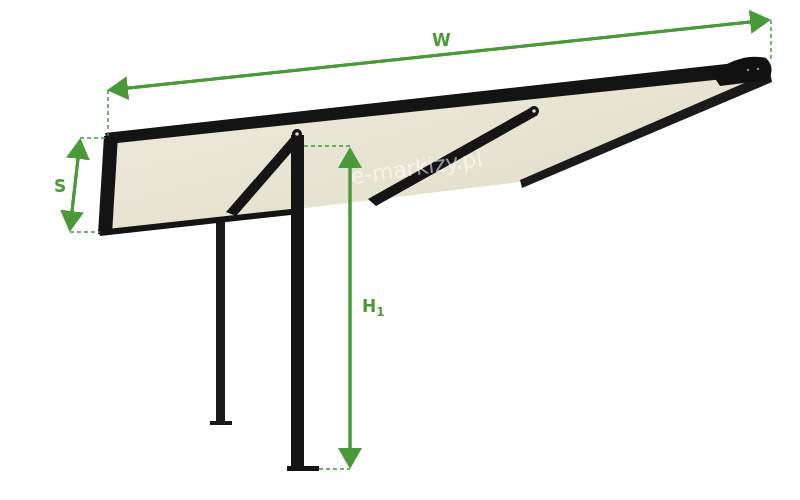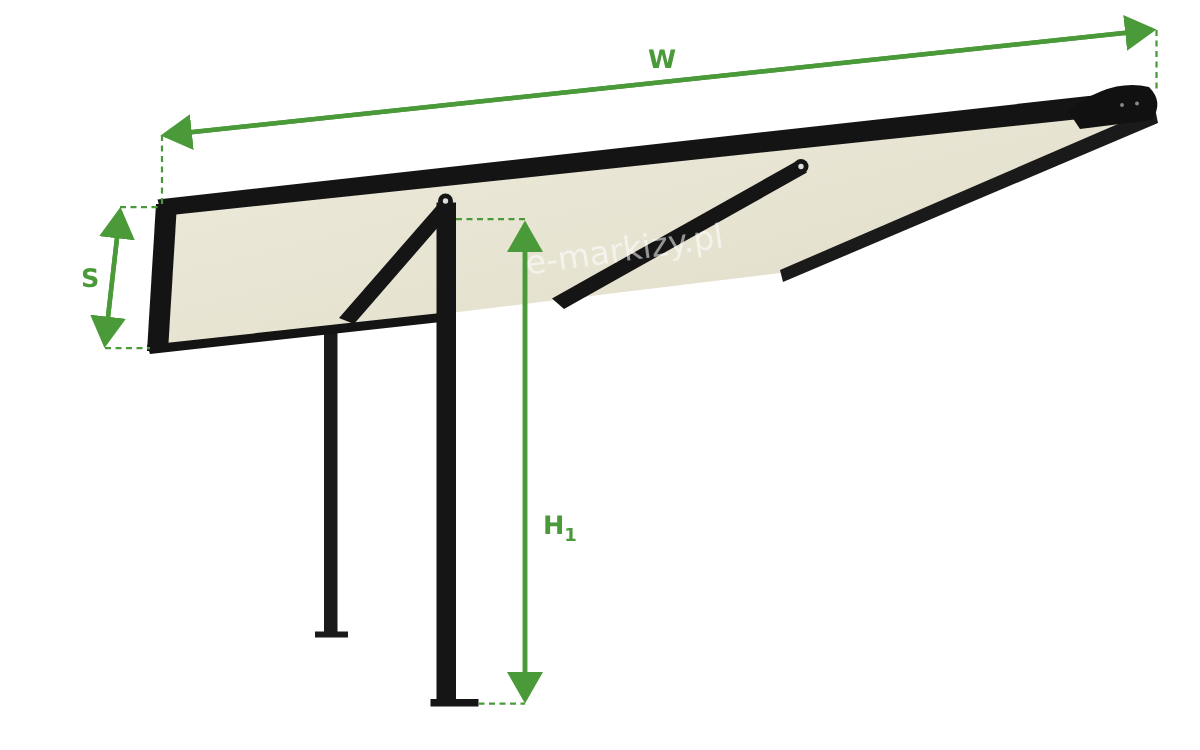--- a/index.html
+++ b/index.html
@@ -78,14 +78,14 @@
       <line x1="350" y1="466" x2="350" y2="150" stroke="#4a9a3a" stroke-width="3" marker-end="url(#ah)"></line>
       <line x1="304" y1="146" x2="350" y2="146" stroke="#4a9a3a" stroke-width="1.5" stroke-dasharray="4,3"></line>
       <line x1="319" y1="469" x2="350" y2="469" stroke="#4a9a3a" stroke-width="1.5" stroke-dasharray="4,3"></line>
     </g>
   </svg>
 
   <div class="wm" style="left:350px; top:155px;">e-markizy.pl</div>
 
   <div class="dim-label" style="left:432px; top:30px; font-size:17px;">W</div>
   <div class="dim-label" style="left:54px; top:176px; font-size:17px;">S</div>
-  <div class="dim-label" style="left:362px; top:296px; font-size:17px;margin-top:45px;"><span>H</span><sub style="font-size:12px;">1</sub></div>
+  <div class="dim-label" style="left:362px; top:296px; font-size:17px;"><span>H</span><sub style="font-size:12px;">1</sub></div>
 </div>
 
 </body></html>

